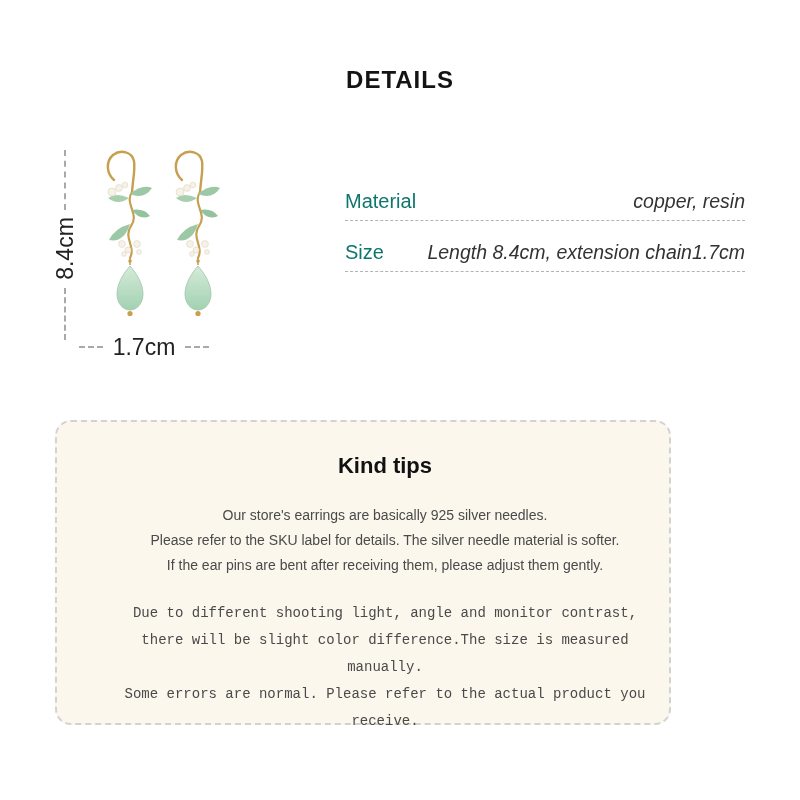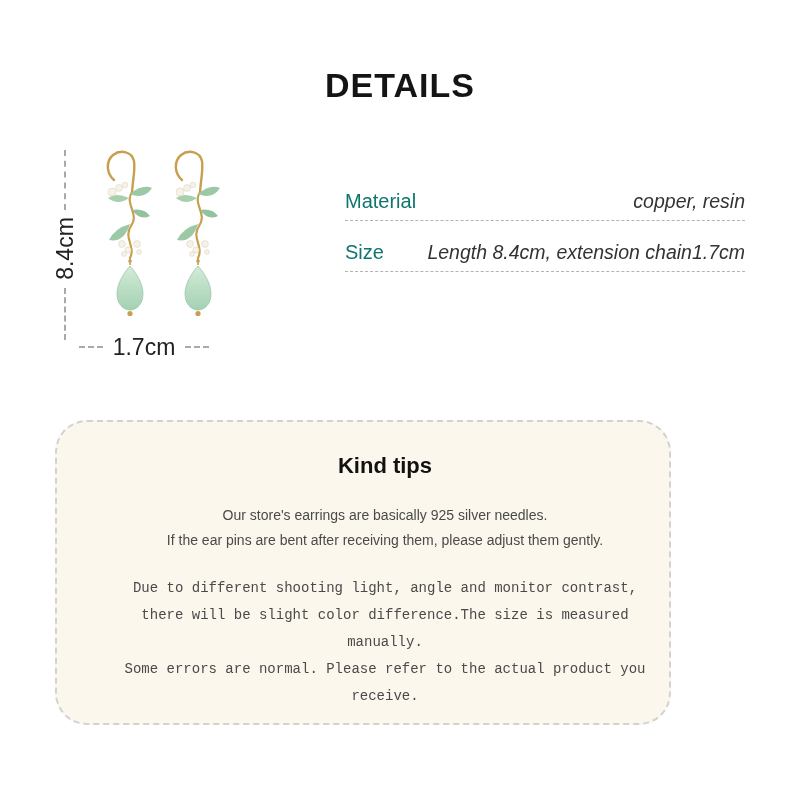--- a/index.html
+++ b/index.html
@@ -10,21 +10,21 @@
     background: #ffffff;
     font-family: "Liberation Sans", sans-serif;
     overflow: hidden;
   }
 
   
   .details-title {
     position: absolute;
     top: 66px; left: 0; right: 0;
     text-align: center;
-    font-size: 34px;
+    font-size: 24px;
     font-weight: 700;
     letter-spacing: 1px;
     color: #141414;
   }
 
   
   .earrings-svg {
     position: absolute;
     left: 94px; top: 148px;
     width: 140px; height: 172px;
@@ -91,21 +91,21 @@
   }
 
   
   .tips-box {
     position: absolute;
     left: 55px; top: 420px;
     width: 616px; height: 305px;
     box-sizing: border-box;
     background: #fcf7ed;
     border: 2px dashed #d2d2d2;
-    border-radius: 32px;
+    border-radius: 16px;
     text-align: center;
     padding-left: 44px;
   }
   .tips-title {
     margin-top: 31px;
     font-size: 22px;
     font-weight: 700;
     color: #111111;
   }
   .tips-p {
@@ -182,20 +182,21 @@
     <div class="spec-row">
       <span class="spec-label">Size</span>
       <span class="spec-value">Length 8.4cm, extension chain1.7cm</span>
     </div>
   </div>
 
   <div class="tips-box">
     <div class="tips-title">Kind tips</div>
     <p class="tips-p tips-p1">
       <span class="tips-line">Our store's earrings are basically 925 silver needles.</span>
+      <span class="tips-line">Please refer to the SKU label for details. The silver needle material is softer.</span>
       <span class="tips-line">If the ear pins are bent after receiving them, please adjust them gently.</span>
     </p>
     <p class="tips-p tips-p2">
       <span class="tips-line">Due to different shooting light, angle and monitor contrast,</span>
       <span class="tips-line">there will be slight color difference.The size is measured manually.</span>
       <span class="tips-line">Some errors are normal. Please refer to the actual product you receive.</span>
     </p>
   </div>
 
 </div>

